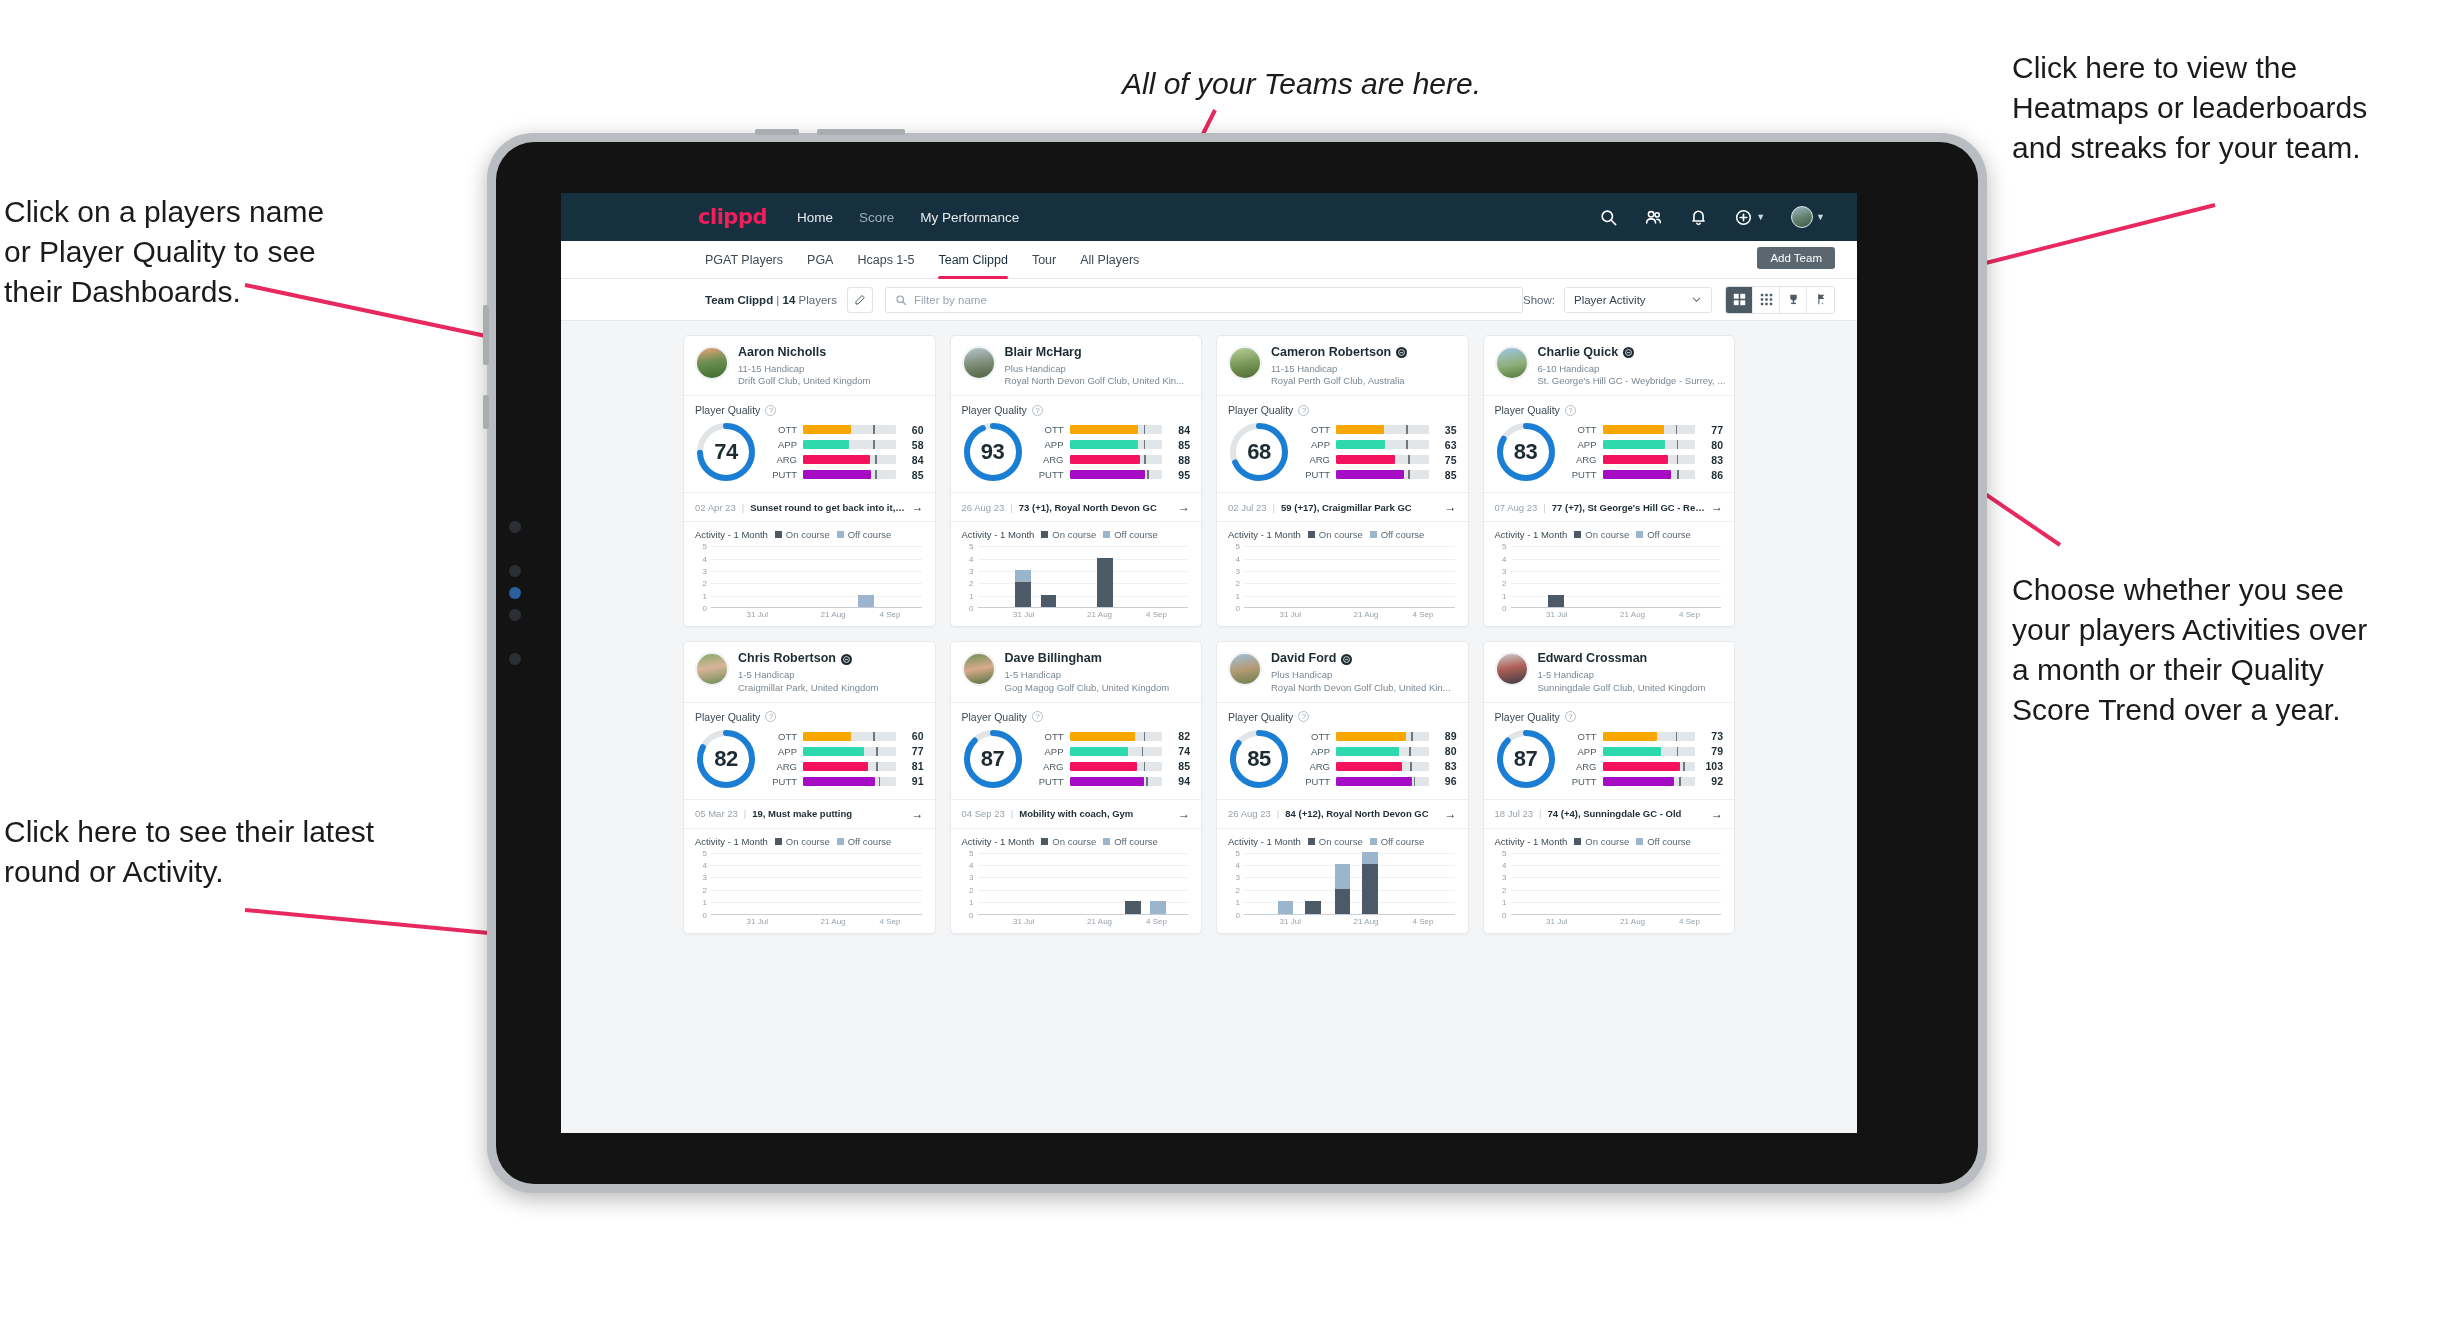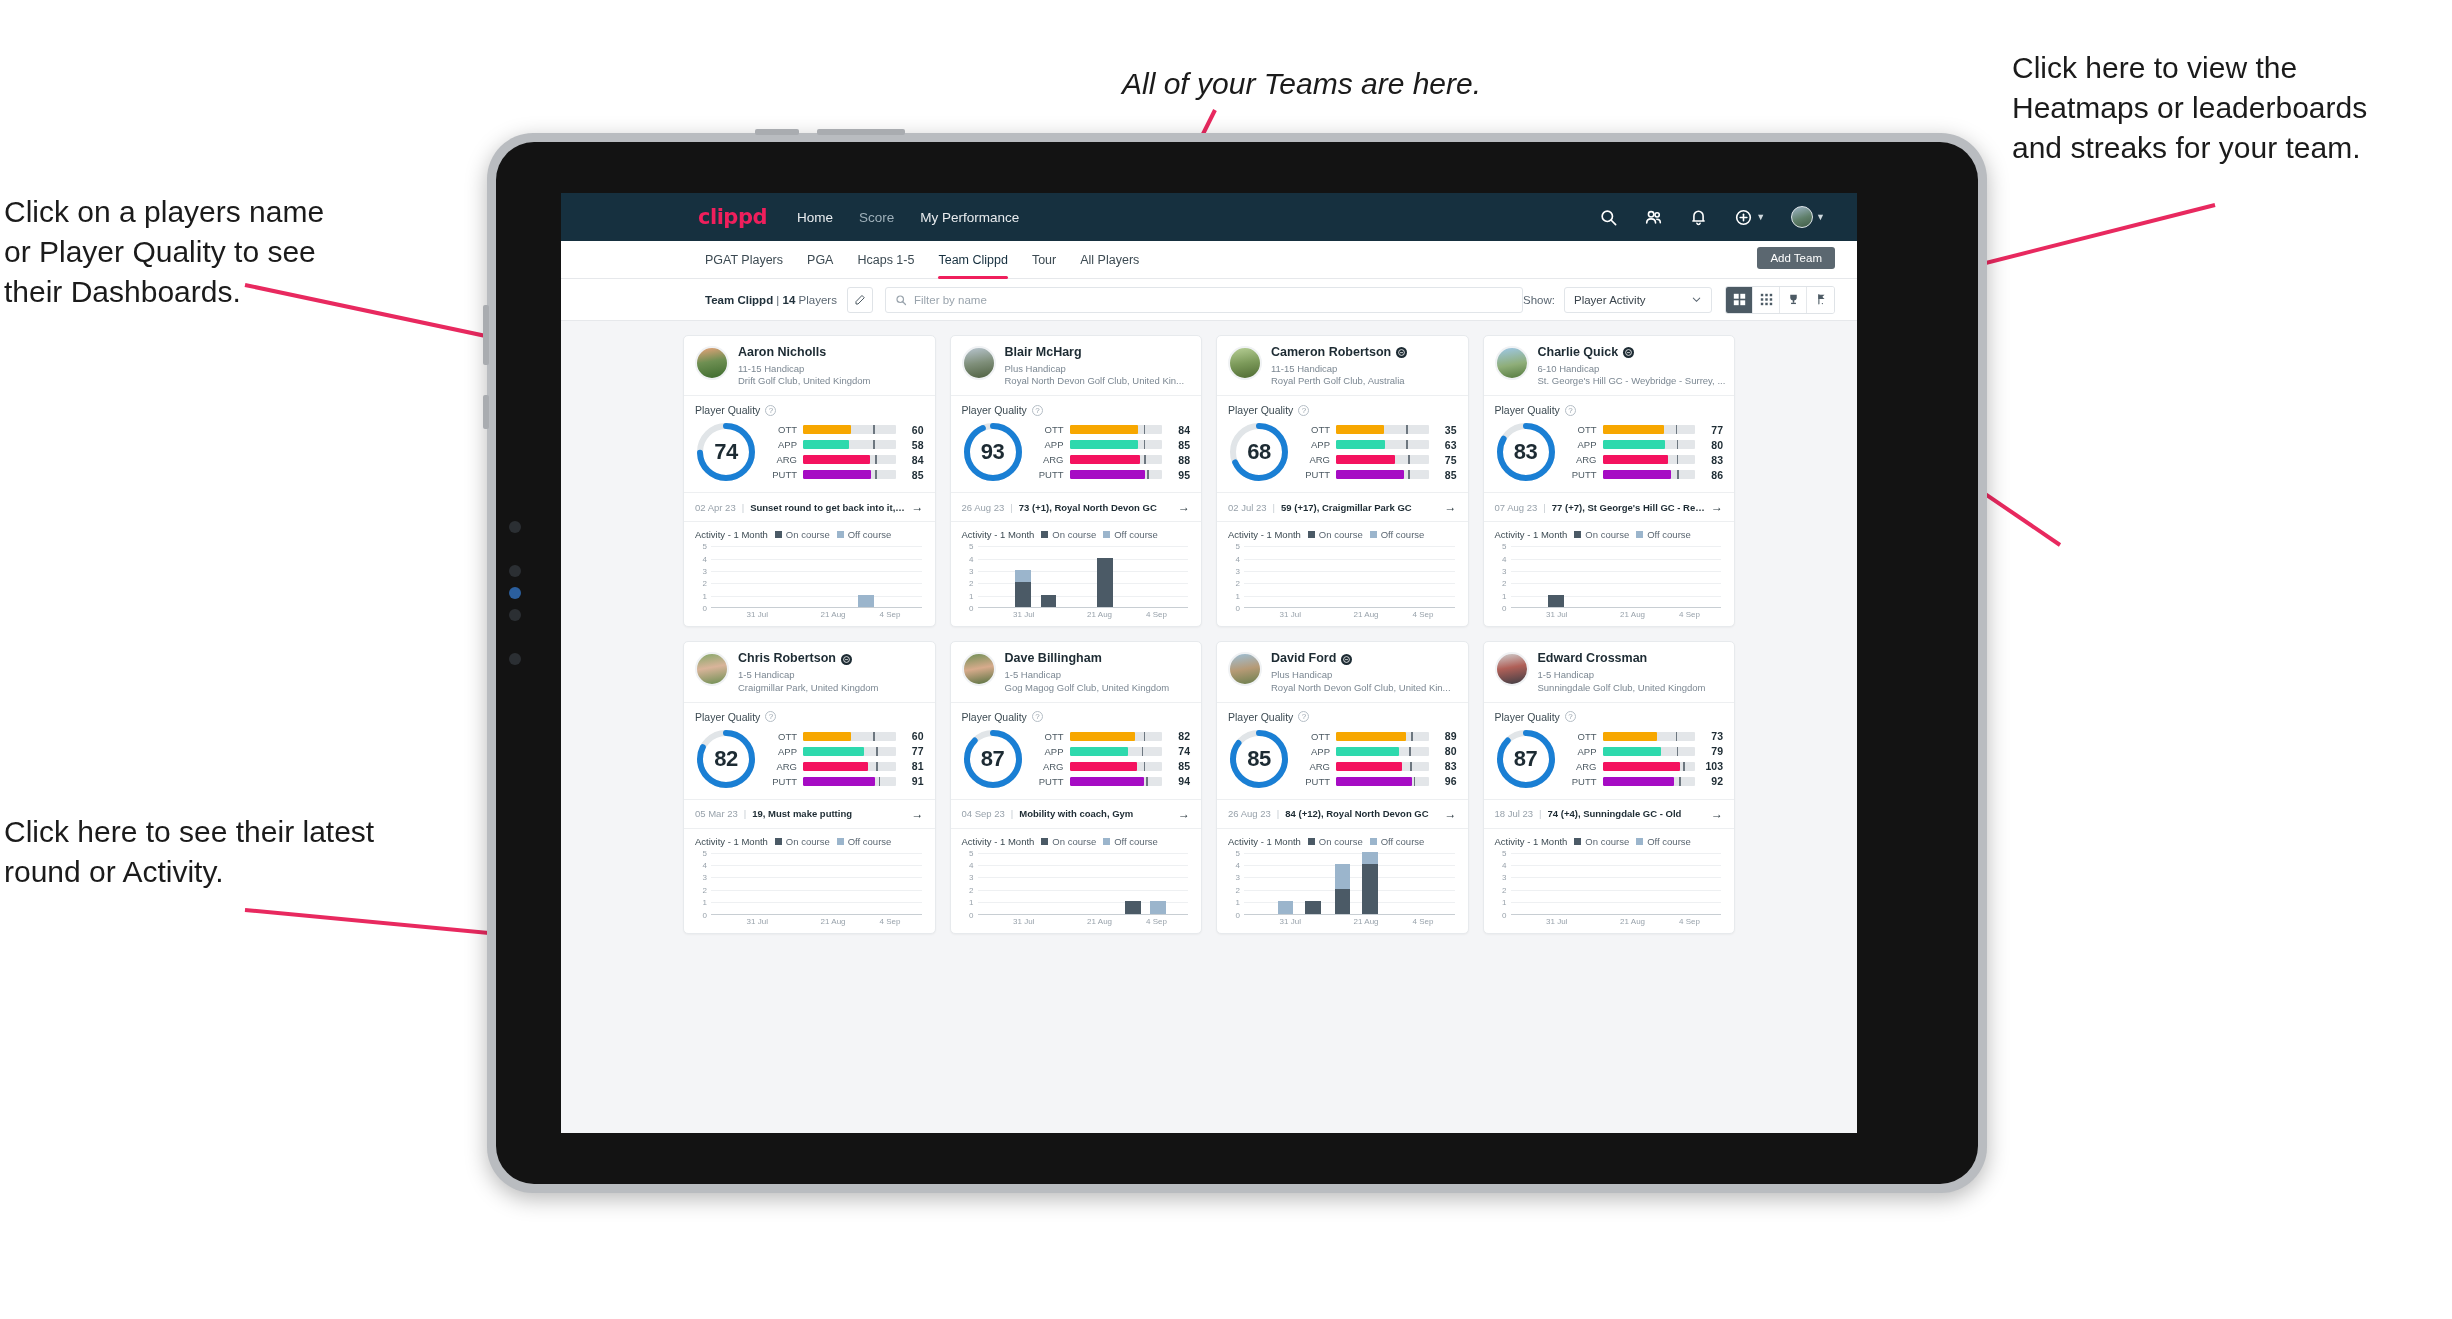--- a/index.html
+++ b/index.html
@@ -218,20 +218,24 @@
     <line x1="245" y1="910" x2="670" y2="950" stroke="#e8295f" stroke-width="4" marker-end="url(#ah)"></line>
   </svg>
 
   <div class="annot" style="left:4px; top:192px; width:400px;">Click on a players name
 or Player Quality to see
 their Dashboards.</div>
   <div class="annot" style="left:1122px; top:64px; width:450px;font-style:italic;">All of your Teams are here.</div>
   <div class="annot" style="left:2012px; top:48px; width:440px;">Click here to view the
 Heatmaps or leaderboards
 and streaks for your team.</div>
+  <div class="annot" style="left:2012px; top:570px; width:440px;">Choose whether you see
+your players Activities over
+a month or their Quality
+Score Trend over a year.</div>
   <div class="annot" style="left:4px; top:812px; width:450px;">Click here to see their latest
 round or Activity.</div>
 
   <div id="tablet">
     <div class="tab-btn" id="btn-top1"></div>
     <div class="tab-btn" id="btn-top2"></div>
     <div class="tab-btn" id="btn-left1"></div>
     <div class="tab-btn" id="btn-left2"></div>
     <div id="tablet-inner"></div>
     <div class="cam-dot" id="cam1"></div>

